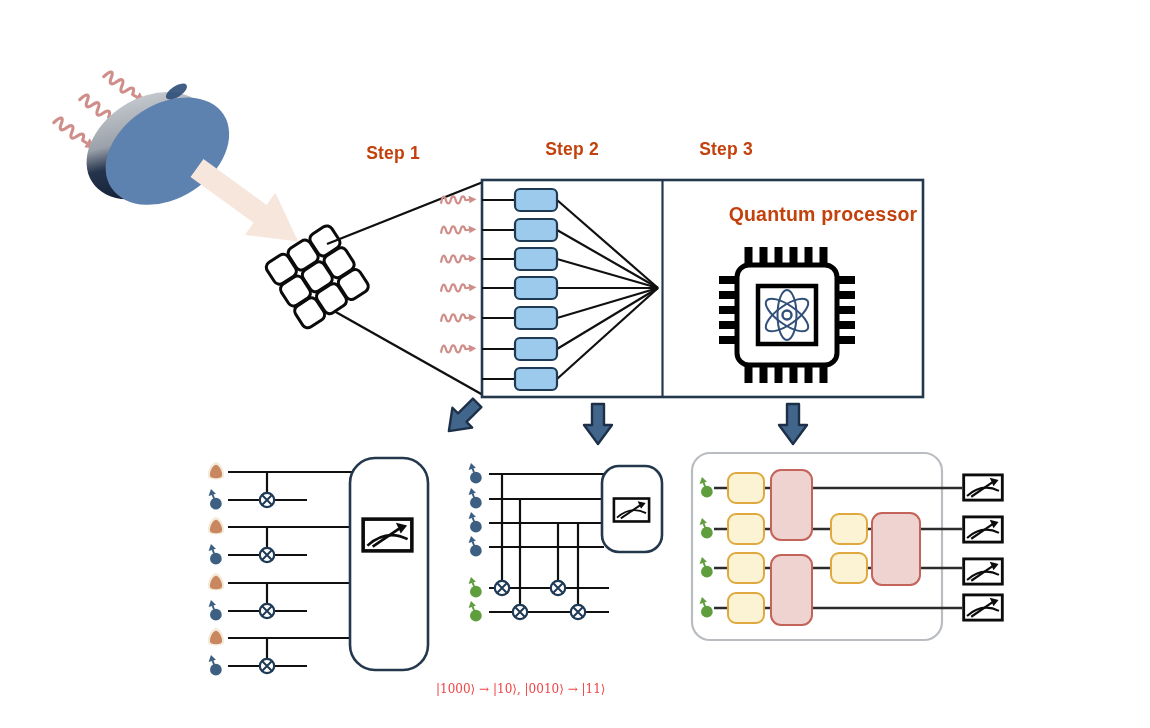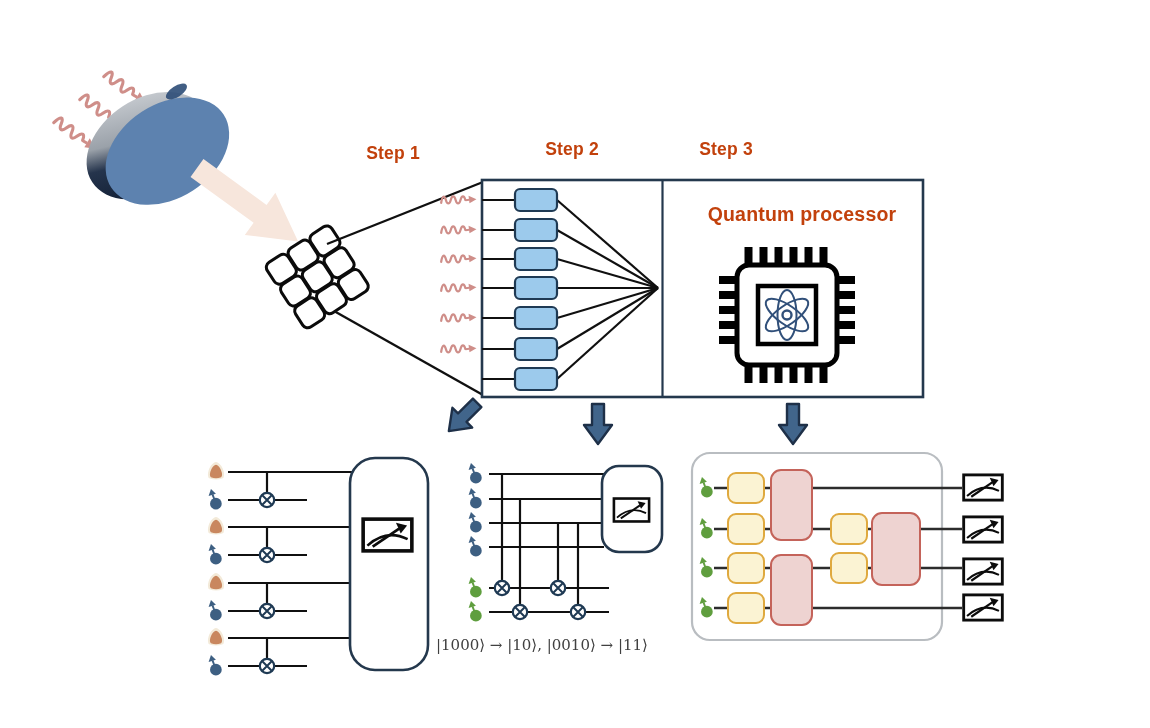--- a/index.html
+++ b/index.html
@@ -2,22 +2,22 @@
 <html><head>
 <meta charset="utf-8">
 <style>
   html,body{margin:0;padding:0;background:#fff;}
   #stage{position:relative;width:1150px;height:728px;background:#ffffff;overflow:hidden;
          font-family:"Liberation Sans",sans-serif;}
   #art{position:absolute;left:0;top:0;}
   .lbl{position:absolute;font-weight:700;color:#c2410c;text-align:center;letter-spacing:.2px;}
   .steplbl{font-size:17.5px;width:100px;}
   .proclbl{font-size:19.5px;width:260px;}
-  .ket{position:absolute;font-family:"DejaVu Serif",serif;font-size:15px;color:#404040;
-       white-space:nowrap;line-height:21px;}
+  .ket{position:absolute;font-family:"DejaVu Serif",serif;font-size:12px;color:#ef4444;
+       white-space:nowrap;line-height:21px;margin-top:44px;}
 </style>
 </head>
 <body>
 
 <div id="stage">
 
 <svg id="art" width="1150" height="728" viewBox="0 0 1150 728">
   <defs>
     <linearGradient id="rimGrad" x1="0.75" y1="0" x2="0.25" y2="1">
       <stop offset="0" stop-color="#c9cdd2"></stop>
@@ -275,16 +275,16 @@
     <use href="#gauge" x="962" y="473" width="42" height="29"></use>
     <use href="#gauge" x="962" y="515" width="42" height="29"></use>
     <use href="#gauge" x="962" y="557" width="42" height="29"></use>
     <use href="#gauge" x="962" y="593" width="42" height="29"></use>
   </g>
 </svg>
 
 <div class="lbl steplbl" style="left:343px;top:143px;">Step 1</div>
 <div class="lbl steplbl" style="left:522px;top:139px;text-align:center;">Step 2</div>
 <div class="lbl steplbl" style="left:676px;top:139px;">Step 3</div>
-<div class="lbl proclbl" style="left:672px;top:203px;">Quantum processor</div>
+<div class="lbl proclbl" style="left:693px;top:203px;">Quantum processor</div>
 <div class="ket" style="left:436px;top:635px;">|1000⟩ → |10⟩, |0010⟩ → |11⟩</div>
 
 </div>
 
 </body></html>

